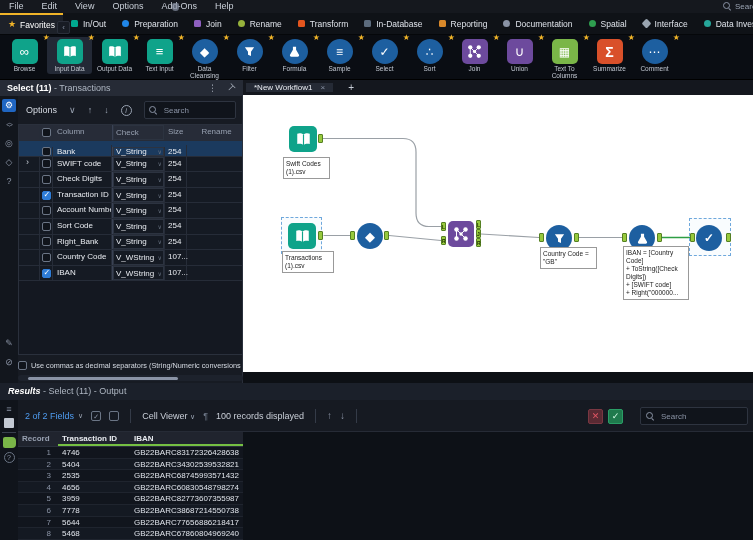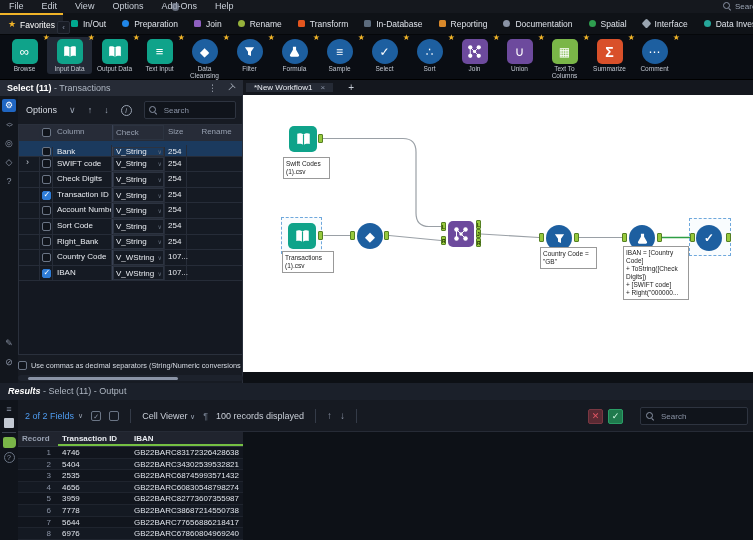--- a/index.html
+++ b/index.html
@@ -721,19 +721,19 @@
           </div>
 
           <div class="rrow">
             <span class="r-rec">7</span>
             <span class="r-tid">5644</span>
             <span class="r-iban">GB22BARC77656886218417</span>
           </div>
 
           <div class="rrow">
             <span class="r-rec">8</span>
-            <span class="r-tid">6976</span>
+            <span class="r-tid">5468</span>
             <span class="r-iban">GB22BARC67860804969240</span>
           </div>
         </div>
     </div>
   </div>
 </div>
 
 </body></html>

